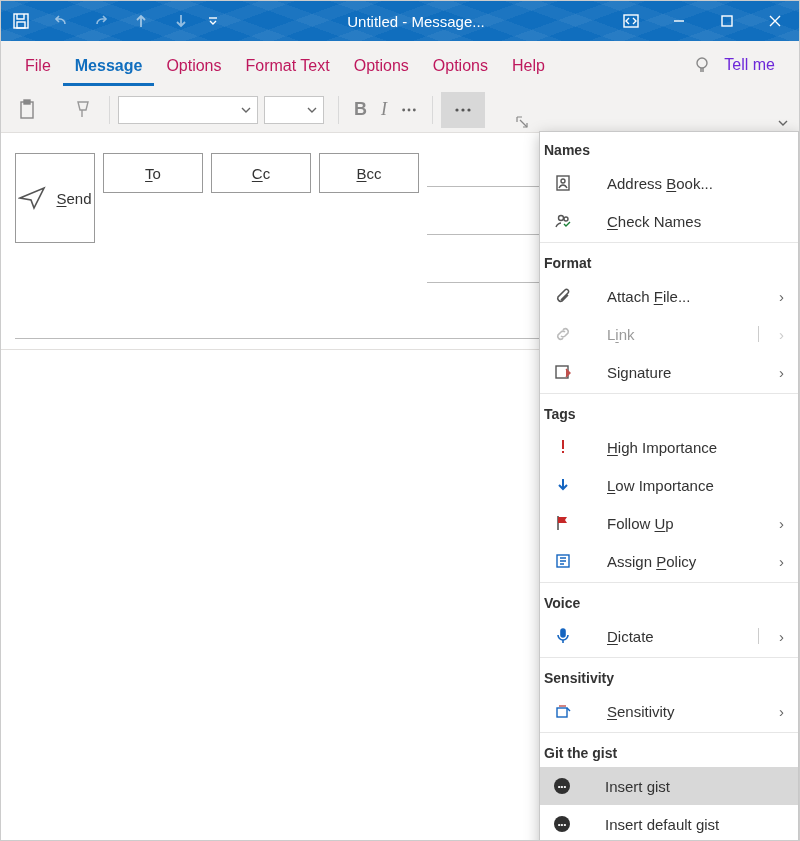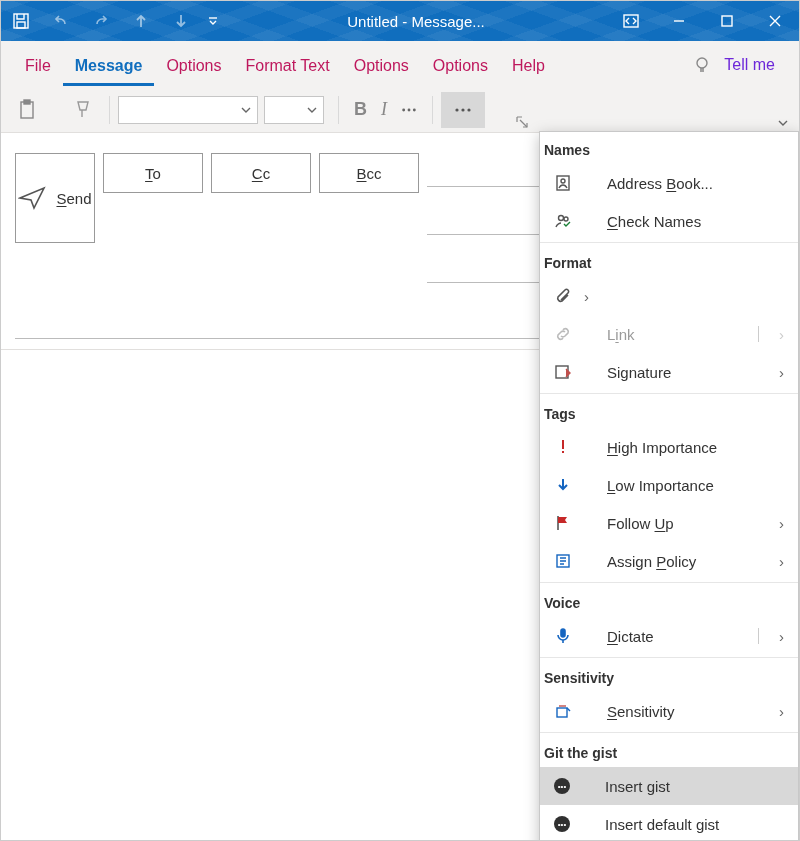--- a/index.html
+++ b/index.html
@@ -295,20 +295,21 @@
     </div>
     <div class="dd-sep-line"></div>
 
     <div class="dd-section">Format</div>
     <div class="dd-item">
       <span class="ico">
         <svg width="18" height="18" viewBox="0 0 18 18" fill="none" stroke="#555" stroke-width="1.6">
             <path d="M14 8l-6 6a3 3 0 0 1-4-4l7-7a2 2 0 0 1 3 3l-7 7"></path>
           </svg>
       </span>
+      <span class="lbl">Attach <span class="u">F</span>ile...</span>
       <span class="arrow">›</span>
     </div>
     <div class="dd-item disabled">
       <span class="ico">
         <svg width="18" height="18" viewBox="0 0 18 18" fill="none" stroke="#bbb" stroke-width="1.6">
             <path d="M7 11a3 3 0 0 0 4 0l3-3a3 3 0 0 0-4-4l-1 1"></path>
             <path d="M11 7a3 3 0 0 0-4 0l-3 3a3 3 0 0 0 4 4l1-1"></path>
           </svg>
       </span>
       <span class="lbl">L<span class="u">i</span>nk</span>

